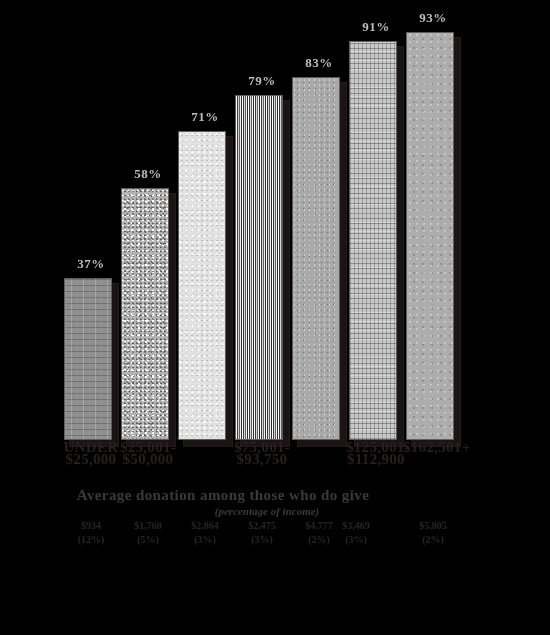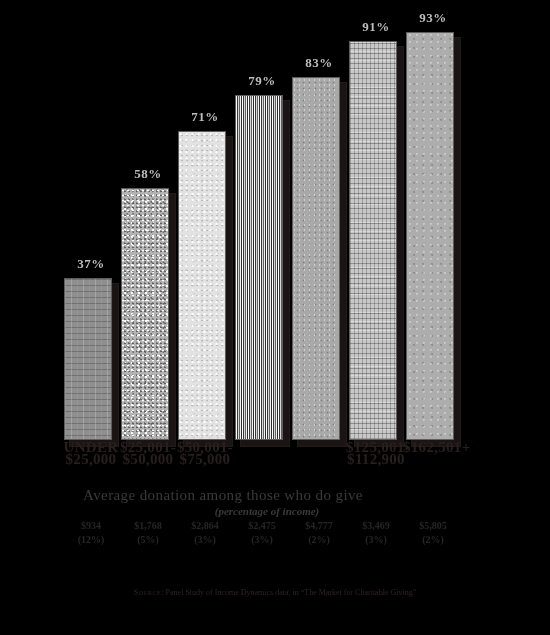--- a/index.html
+++ b/index.html
@@ -163,21 +163,21 @@
   }
 
   
   .mid-title {
     position: absolute;
     left: 0;
     top: 487px;
     width: 446px;
     text-align: center;
     font-size: 15px;
-    font-weight: normal;
+    font-weight: bold;
     color: #3a3a3a;
     letter-spacing: 0.4px;
   }
   .mid-subtitle {
     position: absolute;
     left: 0;
     top: 505px;
     width: 534px;
     text-align: center;
     font-size: 11px;
@@ -299,23 +299,23 @@
 
   <div class="cat-labels">
     <div class="cat-label" style="left:61px;">
       <div>UNDER</div>
       <div>$25,000</div>
     </div>
     <div class="cat-label" style="left:118px;">
       <div>$25,001-</div>
       <div>$50,000</div>
     </div>
-    <div class="cat-label" style="left:175px;">
-      <div>$50,001-</div>
-      <div>$75,000</div>
+    <div class="cat-label" style="left:232px;">
+      <div>$75,001-</div>
+      <div>$93,750</div>
     </div>
     <div class="cat-label" style="left:346px;">
       <div>$125,001-</div>
       <div>$112,900</div>
     </div>
     <div class="cat-label" style="left:403px;">
       <div>$162,501+</div>
       <div></div>
     </div>
   </div>
@@ -337,29 +337,26 @@
       <div>(3%)</div>
     </div>
     <div class="donation-cell" style="left:230px;">
       <div>$2,475</div>
       <div>(3%)</div>
     </div>
     <div class="donation-cell" style="left:287px;">
       <div>$4,777</div>
       <div>(2%)</div>
     </div>
-    <div class="donation-cell" style="left:344px;">
+    <div class="donation-cell" style="left:324px;">
       <div>$3,469</div>
       <div>(3%)</div>
     </div>
     <div class="donation-cell" style="left:401px;">
       <div>$5,805</div>
       <div>(2%)</div>
     </div>
   </div>
 
   <div class="source">
-    <div>
-      <span class="lbl">Source:</span><span> Panel Study of Income Dynamics data, in “The Market for Charitable Giving”</span>
-    </div>
   </div>
 
 </div>
 
 </body></html>

